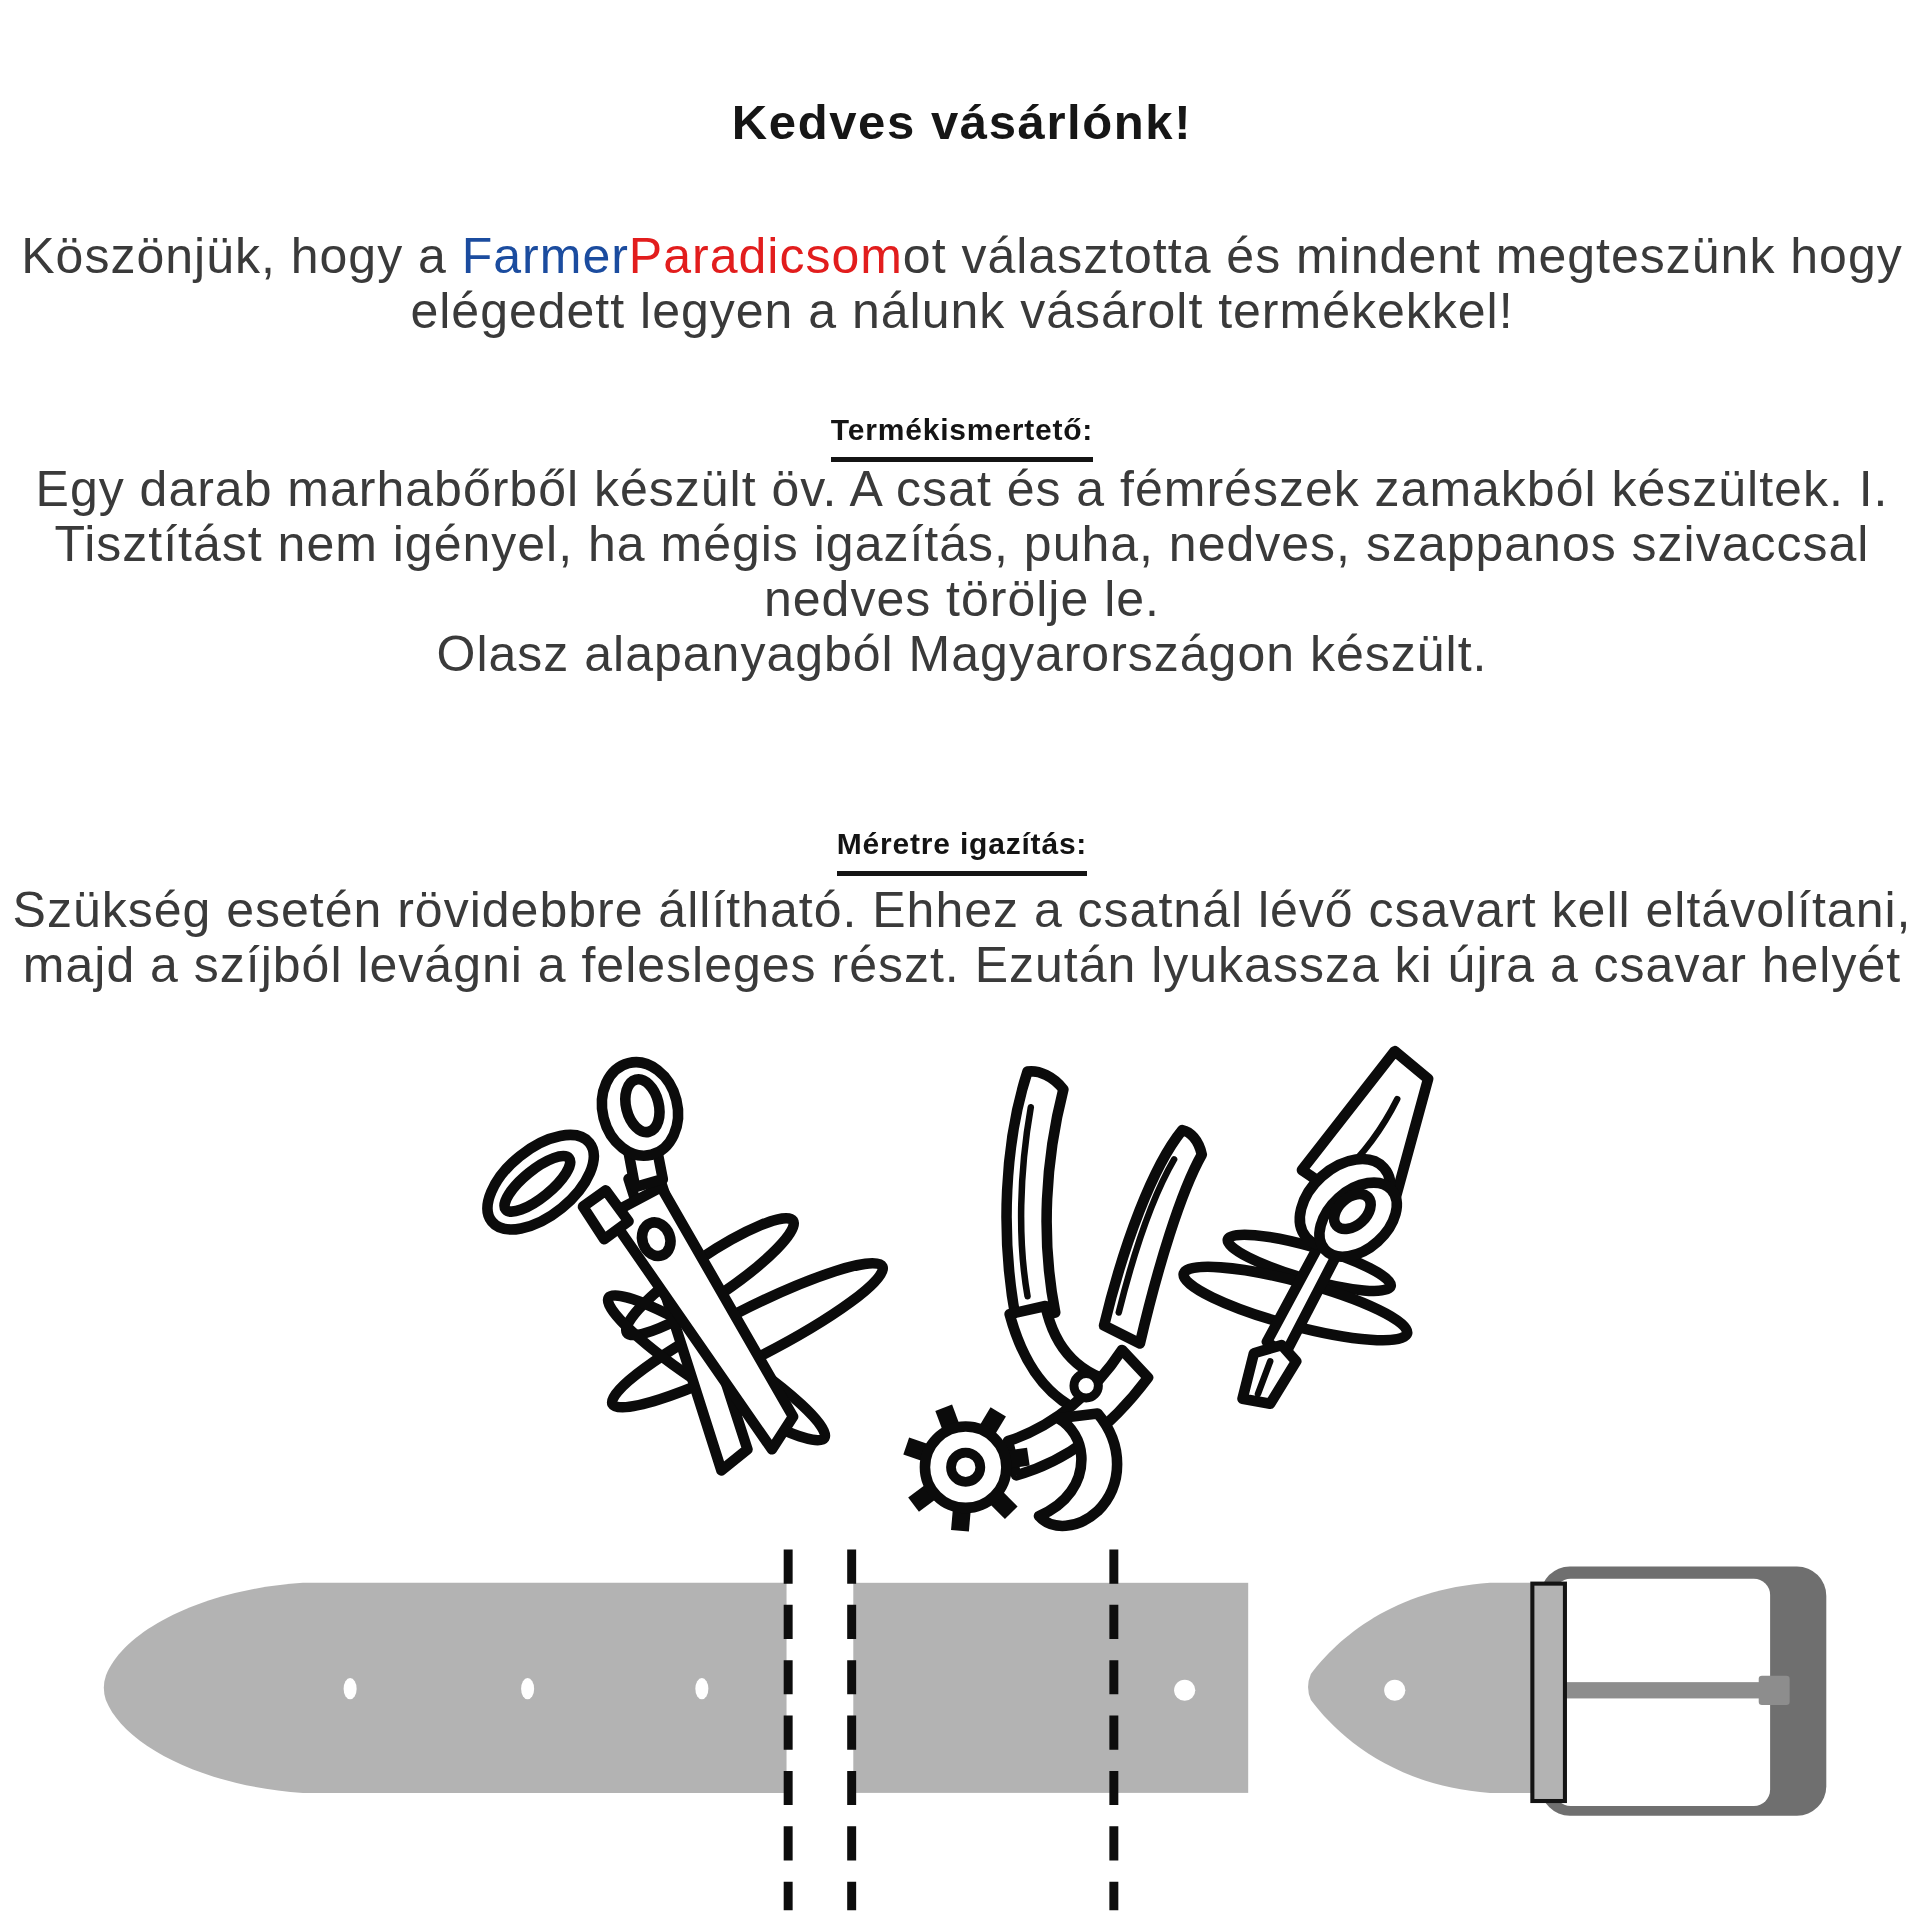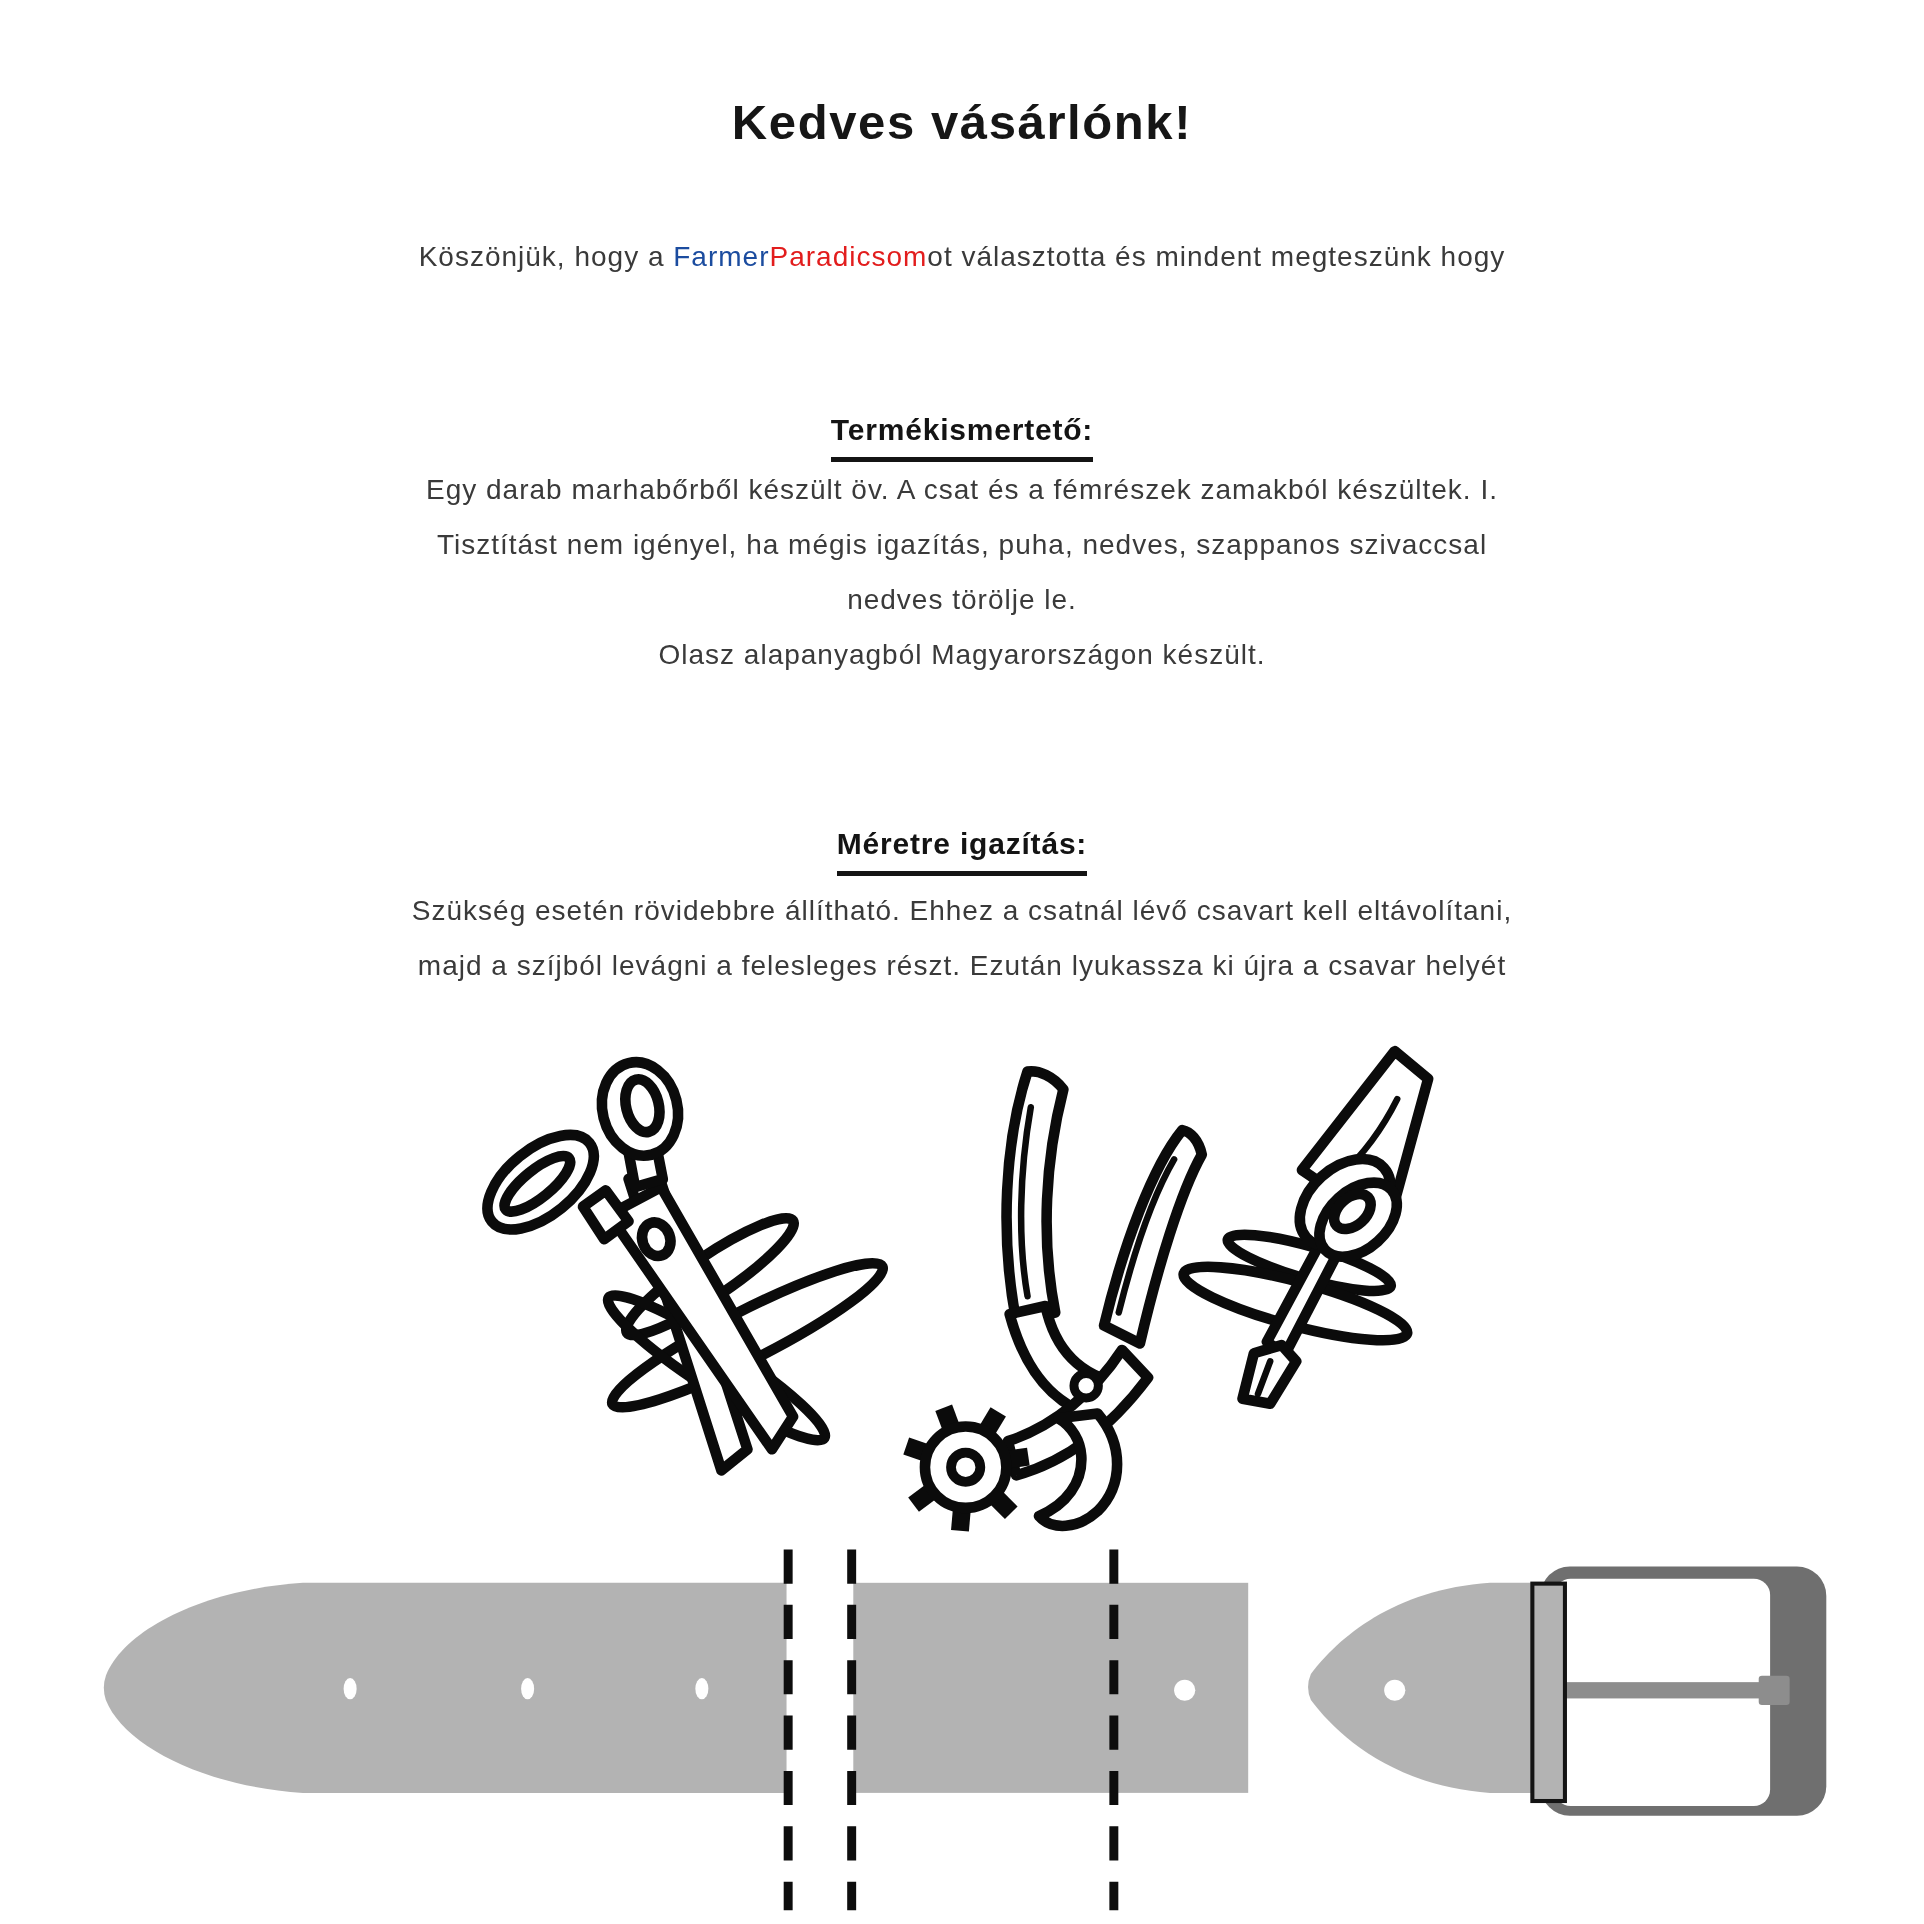--- a/index.html
+++ b/index.html
@@ -15,21 +15,21 @@
   html,body{margin:0;padding:0;}
   body{
     width:1924px;height:1924px;
     background:var(--paper);
     font-family:"Liberation Sans", sans-serif;
     overflow:hidden;
   }
   .page{position:relative;width:1924px;height:1636px;background:var(--paper);}
   .cblock{position:absolute;left:0;width:100%;text-align:center;white-space:nowrap;}
   .title{top:96px;font-size:49px;line-height:52px;font-weight:700;letter-spacing:1.6px;color:#161616;}
-  .para{font-size:28px;line-height:55px;font-weight:400;color:var(--text);letter-spacing:1px;}
+  .para{font-size:50px;line-height:55px;font-weight:400;color:var(--text);letter-spacing:1px;}
   .p1{top:229px;}
   .p2{top:462px;}
   .p3{top:883px;}
   .heading{font-size:30px;line-height:49px;font-weight:700;color:#141414;letter-spacing:0.8px;}
   .h2{top:405px;}
   .h3{top:819px;}
   .heading .u{border-bottom:5.7px solid #141414;padding-bottom:3.3px;display:inline-block;}
   .brand-blue{color:var(--brand-blue);}
   .brand-red{color:var(--brand-red);}
   svg.bottom{position:absolute;left:0;top:1034px;width:1924px;height:890px;display:block;}
@@ -43,20 +43,21 @@
 </style>
 </head>
 <body>
 
 <div class="page">
 
   <div class="cblock title">Kedves vásárlónk!</div>
 
   <div class="cblock para p1">
     <div><span>Köszönjük, hogy a </span><span class="brand-blue">Farmer</span><span class="brand-red">Paradicsom</span><span>ot választotta és mindent megteszünk hogy</span></div>
+    <div>elégedett legyen a nálunk vásárolt termékekkel!</div>
   </div>
 
   <div class="cblock heading h2"><span class="u">Termékismertető:</span></div>
 
   <div class="cblock para p2">
     <div>Egy darab marhabőrből készült öv. A csat és a fémrészek zamakból készültek. I.</div>
     <div>Tisztítást nem igényel, ha mégis igazítás, puha, nedves, szappanos szivaccsal</div>
     <div>nedves törölje le.</div>
     <div>Olasz alapanyagból Magyarországon készült.</div>
   </div>

